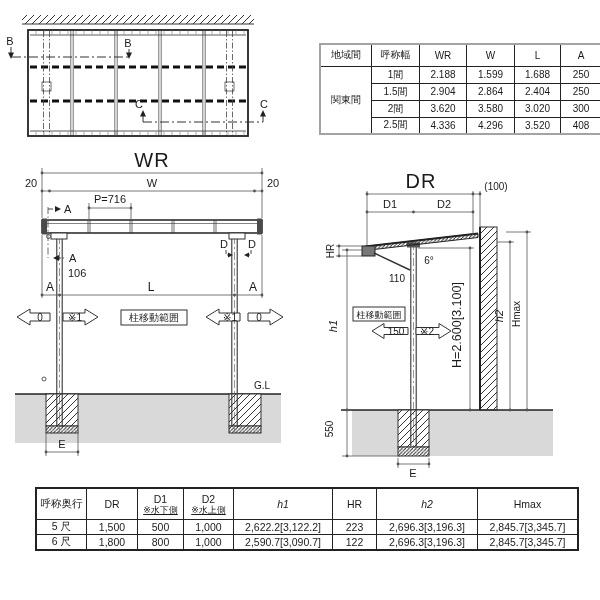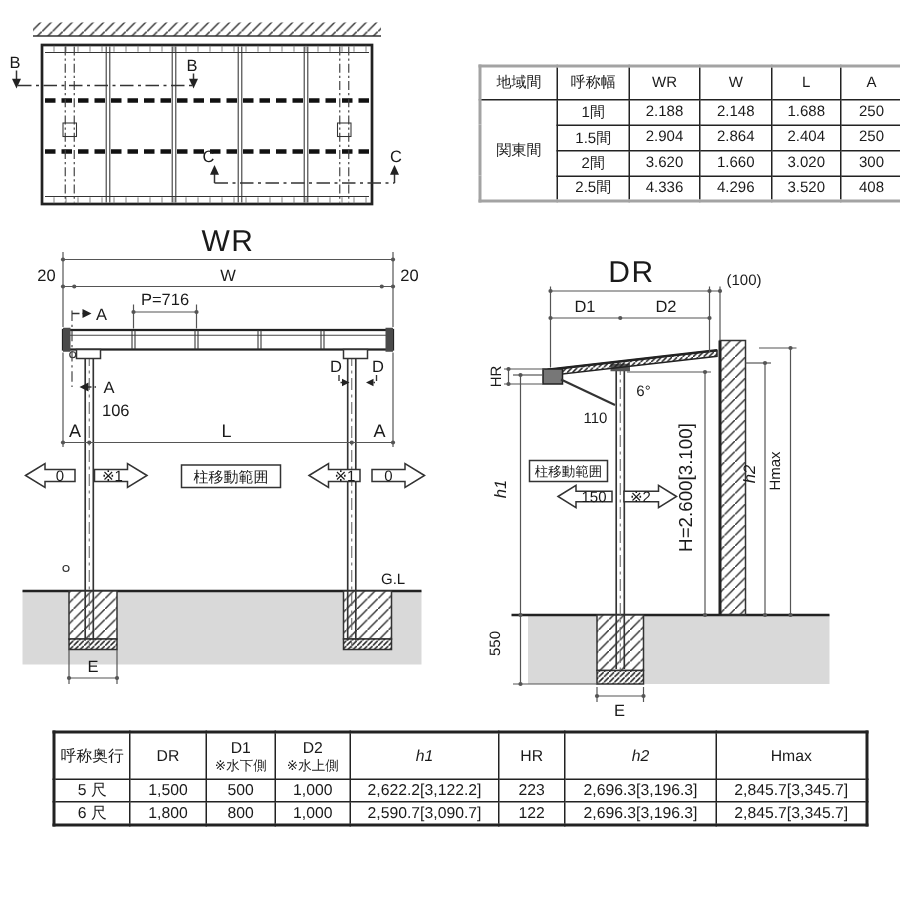--- a/index.html
+++ b/index.html
@@ -13,21 +13,21 @@
   .ital{font-style:italic;}
   table{border-collapse:collapse;table-layout:fixed;background:#fff;}
   td,th{border:1px solid #222;text-align:center;vertical-align:middle;
         font-weight:normal;padding:0;overflow:hidden;white-space:nowrap;}
   .tbl-top{position:absolute;left:319px;top:43px;width:276px;font-size:10px;border:2px solid #a3a3a3;}
   .tbl-top tr{height:17px;}
   .tbl-top tr.hd{height:22px;}
   .tbl-bot{position:absolute;left:35px;top:487px;width:533px;font-size:10.5px;border:2px solid #222;}
   .tbl-bot tr{height:15px;}
   .tbl-bot tr.hd{height:31px;}
-  .sub{font-size:9px;display:block;line-height:10px;}
+  .sub{font-size:9px;display:block;line-height:10px;text-decoration:underline;}
   .hline{display:block;line-height:12px;}
   .note{position:absolute;left:350px;top:580px;width:218px;text-align:right;font-size:10.5px;margin-top:44px;}
 </style>
 </head>
 <body>
 
 <svg width="600" height="600" viewBox="0 0 600 600">
   <defs>
     <pattern id="hatch" patternUnits="userSpaceOnUse" width="7" height="7">
       <path d="M-1,8 L8,-1" stroke="#333" stroke-width="1" fill="none"></path>
@@ -315,35 +315,35 @@
     <th style="width:47px">呼称幅</th>
     <th style="width:46px">WR</th>
     <th style="width:47px">W</th>
     <th style="width:45px">L</th>
     <th style="width:40px">A</th>
   </tr>
   <tr>
     <td rowspan="4">関東間</td>
     <td>1間</td>
     <td>2.188</td>
-    <td>2.148</td>
+    <td>1.599</td>
     <td>1.688</td>
     <td>250</td>
   </tr>
   <tr>
     <td>1.5間</td>
     <td>2.904</td>
     <td>2.864</td>
     <td>2.404</td>
     <td>250</td>
   </tr>
   <tr>
     <td>2間</td>
     <td>3.620</td>
-    <td>1.660</td>
+    <td>3.580</td>
     <td>3.020</td>
     <td>300</td>
   </tr>
   <tr>
     <td>2.5間</td>
     <td>4.336</td>
     <td>4.296</td>
     <td>3.520</td>
     <td>408</td>
   </tr>

